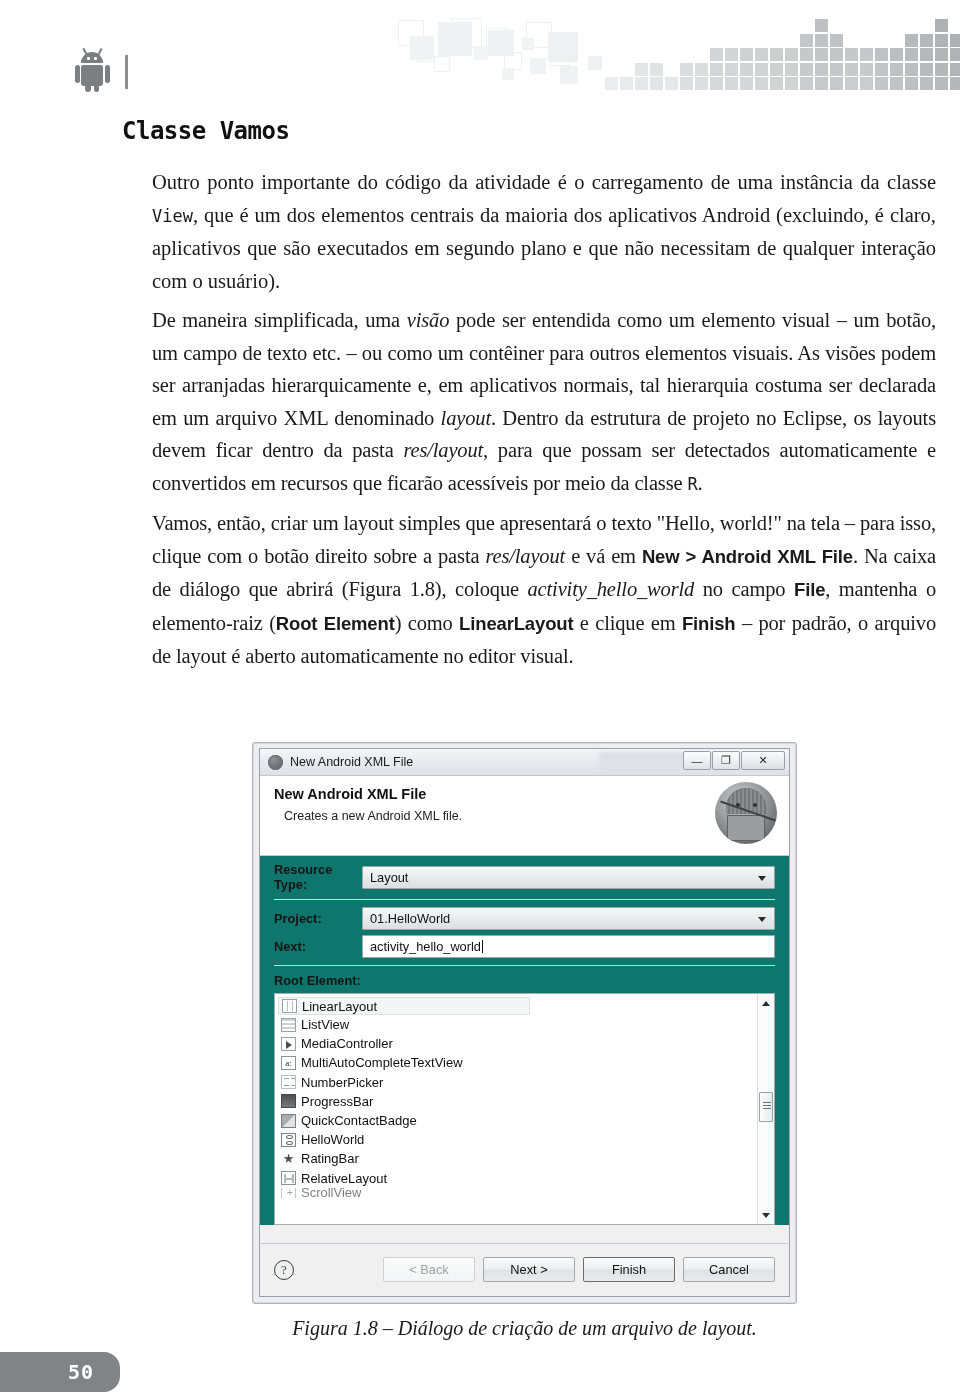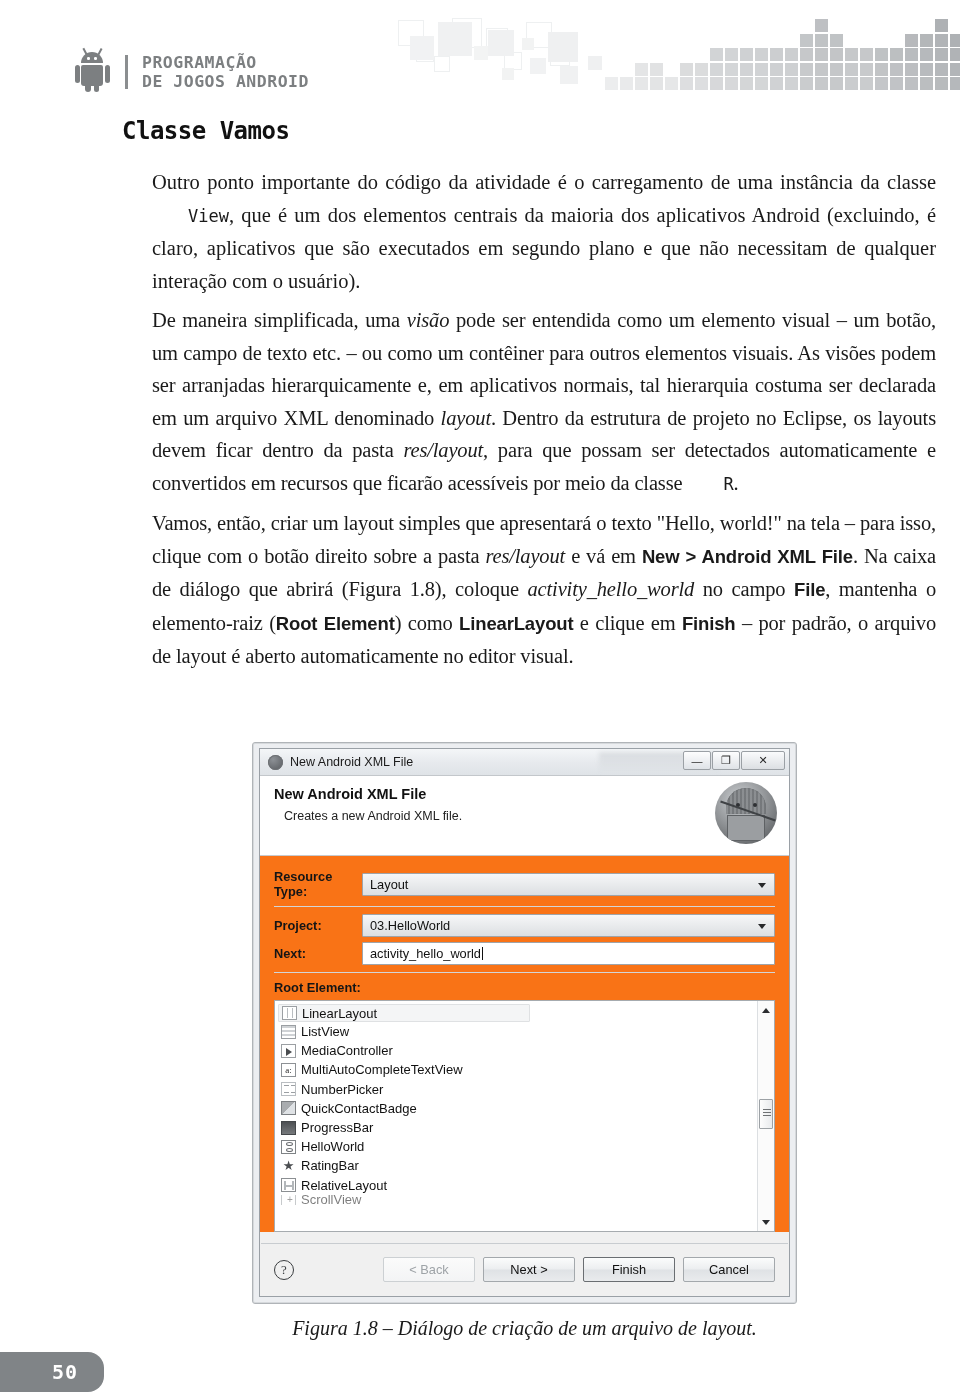--- a/index.html
+++ b/index.html
@@ -58,21 +58,21 @@
 
   
   .content { position:absolute; left:152px; top:166px; width:784px; }
   .para {
     font-family:"Liberation Serif", serif;
     font-size:20.5px; line-height:32.5px; color:#1a1a1a;
     text-align:justify; margin:0 0 7px 0;
     hyphens:auto;
   }
   .para.tight { letter-spacing:-0.15px; }
-  .mono { font-family:"DejaVu Sans Mono", monospace; font-size:17px;margin-left:36px; }
+  .mono { font-family:"DejaVu Sans Mono", monospace; font-size:17px; }
   .it { font-style:italic; }
   .bd { font-family:"Liberation Sans", sans-serif; font-weight:bold; font-size:18.5px; }
 
   
   .figure-wrap { position:absolute; left:252px; top:742px; width:545px; }
   .dialog {
     width:545px; height:562px;
     background:#eceef1;
     border:1px solid #b0b4b8;
     box-shadow:0 0 0 1px #d6d9dc inset;
@@ -126,21 +126,21 @@
   .av-stripes { position:absolute; left:11px; top:6px; width:40px; height:26px;
              background:repeating-linear-gradient(90deg,#8e9194 0 2px,#74777a 2px 4px);
              border-radius:20px 20px 0 0; opacity:.85; }
   .av-eye { position:absolute; top:21px; width:4px; height:4px; background:#2f3134; border-radius:50%; }
   .av-eye.l{left:21px;} .av-eye.r{left:38px;}
   .av-body { position:absolute; left:12px; top:33px; width:38px; height:26px;
              background:#9b9ea1; border:1px solid #5e6164; }
   .av-diag { position:absolute; left:4px; top:28px; width:58px; height:1.6px;
              background:#3f4245; transform:rotate(19deg); }
 
-  .form-area { background:#f97316; padding:13px 14px 0 14px; }
+  .form-area { background:#0f766e; padding:6px 14px 0 14px; }
   .frow { display:flex; align-items:center; margin-bottom:2px; position:relative; }
   .flabel { font-size:12.8px; font-weight:bold; color:#151515; width:88px; flex:none; }
   .combo {
     flex:1; height:23px; border:1px solid #9fa4a9;
     background:linear-gradient(180deg,#f6f7f8,#dcdfe2);
     display:flex; align-items:center; padding-left:7px;
     font-size:12.8px; color:#111; position:relative; border-radius:1px;
   }
   .combo .caret {
     position:absolute; right:8px; top:9px;
@@ -237,21 +237,21 @@
   .dbtn.default { border:1.6px solid #6a6e72; }
 
   .fig-caption {
     position:absolute; left:0; top:575px; width:545px;
     text-align:center; font-style:italic;
     font-family:"Liberation Serif", serif; font-size:20px; color:#1a1a1a;
   }
 
   
   .page-num {
-    position:absolute; left:0; top:1352px; width:104px; height:40px;
+    position:absolute; left:0; top:1352px; width:120px; height:40px;
     background:#808487; border-radius:0 16px 16px 0;
     color:#ffffff; font-family:"DejaVu Sans Mono", monospace;
     font-size:20px; font-weight:bold; letter-spacing:1px;
     display:flex; align-items:center; justify-content:flex-end;
     padding-right:26px;
   }
 </style>
 </head>
 <body>
 
@@ -355,24 +355,20 @@
       <div class="head"></div>
       <div class="eye l"></div>
         <div class="eye r"></div>
       <div class="arm l"></div>
         <div class="arm r"></div>
       <div class="body"></div>
       <div class="leg l"></div>
         <div class="leg r"></div>
     </div>
     <div class="brand-divider"></div>
-    <div class="brand-text">
-      <div>PROGRAMAÇÃO</div>
-      <div>DE JOGOS ANDROID</div>
-    </div>
   </div>
 </div>
 
 <div class="chapter-title">Classe Vamos</div>
 
 <div class="content">
 
   <p class="para"><span>Outro ponto importante do código da atividade é o carregamento de uma instância da classe </span><span class="mono">View</span><span>, que é um dos elementos centrais da maioria dos aplicativos Android (excluindo, é claro, aplicativos que são executados em segundo plano e que não necessitam de qualquer interação com o usuário).</span></p>
 
   <p class="para tight"><span>De maneira simplificada, uma </span><span class="it">visão</span><span> pode ser entendida como um elemento visual – um botão, um campo de texto etc. – ou como um contêiner para outros elementos visuais. As visões podem ser arranjadas hierarquicamente e, em aplicativos normais, tal hierarquia costuma ser declarada em um arquivo XML denominado </span><span class="it">layout</span><span>. Dentro da estrutura de projeto no Eclipse, os layouts devem ficar dentro da pasta </span><span class="it">res/layout</span><span>, para que possam ser detectados automaticamente e convertidos em recursos que ficarão acessíveis por meio da classe </span><span class="mono">R</span><span>.</span></p>
@@ -418,21 +414,21 @@
             <span>Layout</span>
             <span class="caret"></span>
           </div>
         </div>
 
         <div class="hsep"></div>
 
         <div class="frow">
           <div class="flabel">Project:</div>
           <div class="combo">
-            <span>03.HelloWorld</span>
+            <span>01.HelloWorld</span>
             <span class="caret"></span>
           </div>
         </div>
 
         <div class="frow" style="margin-top:5px">
           <div class="flabel">Next:</div>
           <div class="textfield">
             <span>activity_hello_world</span>
               <span class="caret-bar"></span>
           </div>
@@ -465,26 +461,26 @@
               <div class="litem">
                 <span class="glyph g-number">
                   <i class="tick" style="left:2px;top:2px;width:5px;height:1px"></i>
                   <i class="tick" style="left:9px;top:2px;width:4px;height:1px"></i>
                   <i class="tick" style="left:2px;top:9px;width:5px;height:1px"></i>
                   <i class="tick" style="left:9px;top:9px;width:4px;height:1px"></i>
                 </span>
                 <span>NumberPicker</span>
               </div>
               <div class="litem">
+                <span class="glyph g-progress"></span>
+                <span>ProgressBar</span>
+              </div>
+              <div class="litem">
                 <span class="glyph g-quick"></span>
                 <span>QuickContactBadge</span>
-              </div>
-              <div class="litem">
-                <span class="glyph g-progress"></span>
-                <span>ProgressBar</span>
               </div>
               <div class="litem">
                 <span class="glyph g-group">
                   <span class="c t"></span>
                   <span class="c b"></span>
                 </span>
                 <span>HelloWorld</span>
               </div>
               <div class="litem">
                 <span class="glyph g-star">★</span>

